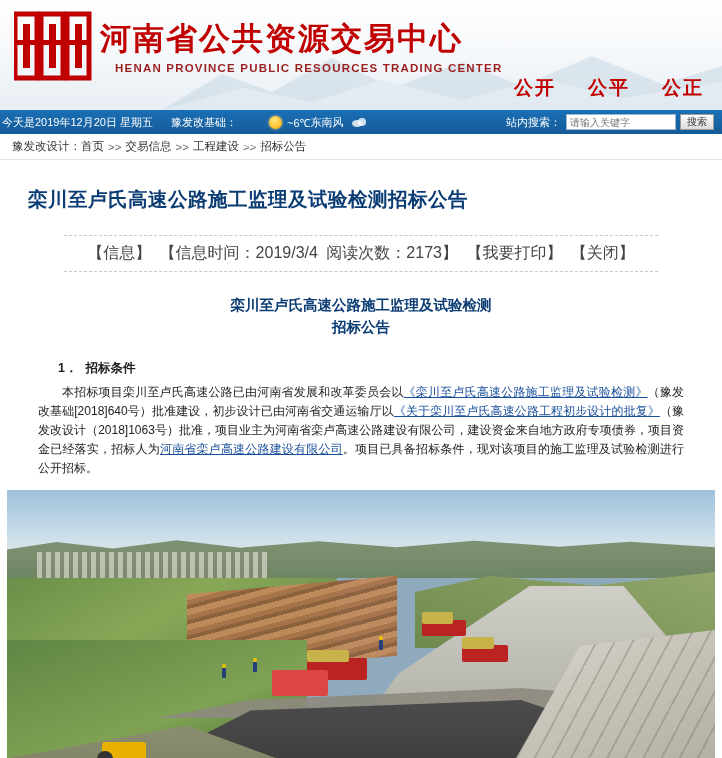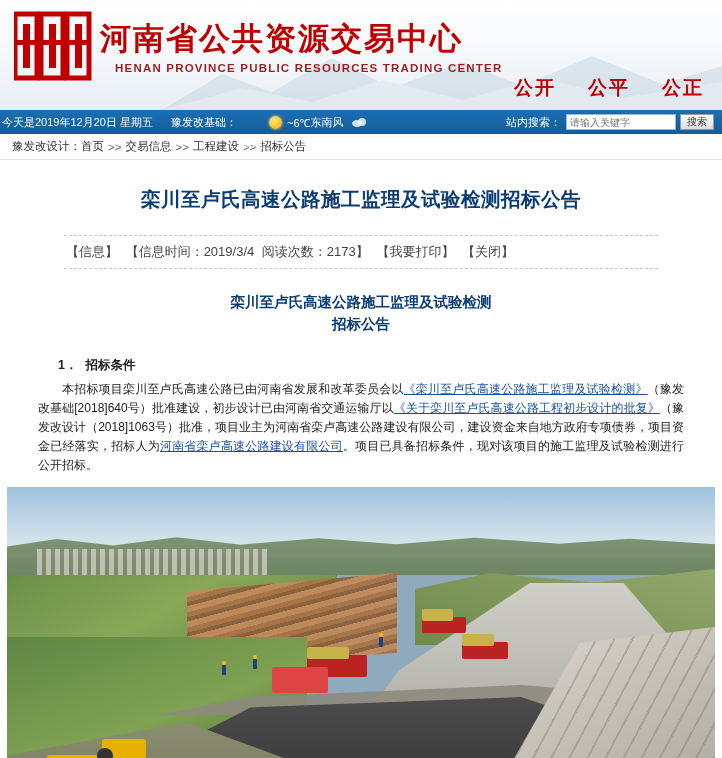--- a/index.html
+++ b/index.html
@@ -193,34 +193,34 @@
 
   
   .content {
     width: 722px;
     box-sizing: border-box;
     padding: 0 28px;
     background: #fff;
   }
   .doc-title {
     margin: 26px 0 0 0;
-    text-align: center;
+    text-align: left;
     font-size: 19.5px;
     font-weight: bold;
     color: #0b3c74;
     font-family: "Liberation Serif", serif;
     letter-spacing: .5px;
   }
   .meta-box {
     margin: 22px 36px 0 36px;
     border-top: 1px dashed #c8c8c8;
     border-bottom: 1px dashed #c8c8c8;
     padding: 7px 0;
-    text-align: left;
-    font-size: 13px;
+    text-align: center;
+    font-size: 16px;
     color: #444;
   }
   .meta-box .seg { margin: 0 2px; white-space: nowrap; }
 
   .art-title {
     margin-top: 22px;
     text-align: center;
     font-size: 14.5px;
     font-weight: bold;
     color: #0b3c74;

